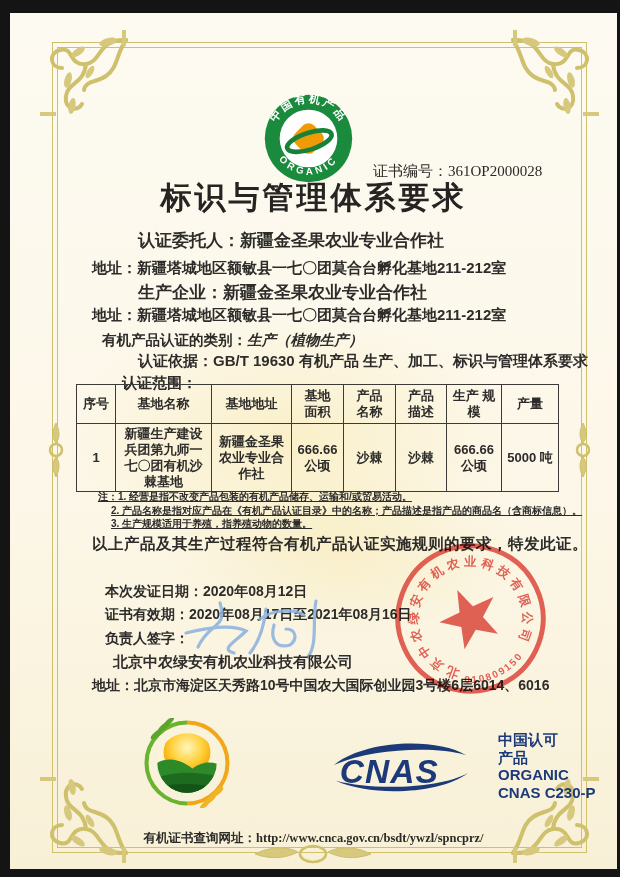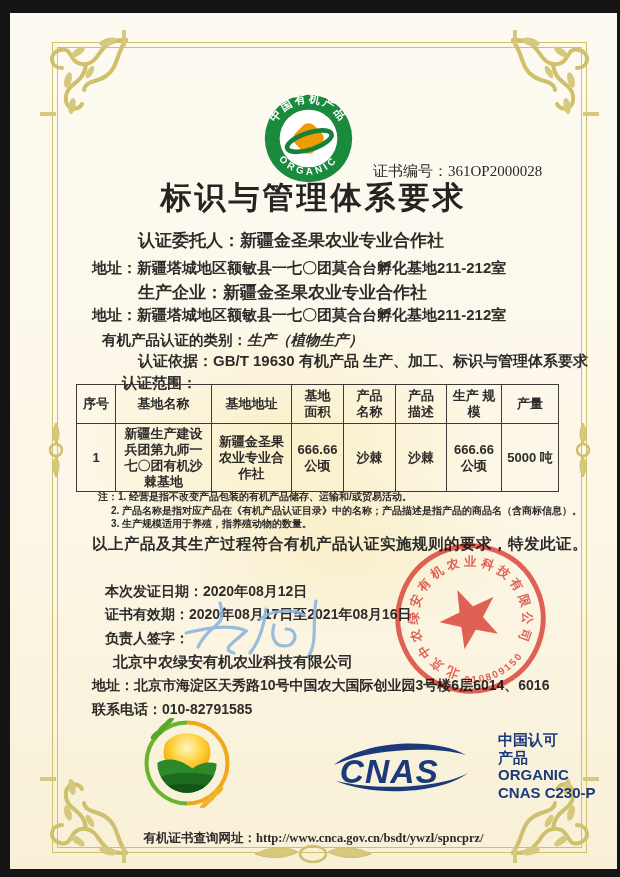--- a/index.html
+++ b/index.html
@@ -31,21 +31,21 @@
   .row-producer{left:128px;top:268px;}
   .row-addr2{left:82px;top:293px;}
   .row-cat{left:92px;top:318px;font-size:14.5px;font-weight:bold;}
   .row-cat .ital{font-style:italic;}
   .row-basis{left:128px;top:339px;font-size:15px;font-weight:bold;}
   .row-scope{left:112px;top:361px;font-size:15px;font-weight:bold;}
   table.scope{position:absolute;left:66px;top:371px;width:482px;border-collapse:collapse;table-layout:fixed;}
   table.scope th,table.scope td{border:1.6px solid #3c3b38;color:#2d2c2a;text-align:center;vertical-align:middle;padding:2px 5px;}
   table.scope th{font-size:13px;font-weight:bold;line-height:1.25;height:34px;}
   table.scope td{font-size:13px;font-weight:bold;line-height:1.22;height:60px;}
-  .notes{left:88px;top:477px;font-size:10px;font-weight:bold;line-height:13.5px;color:#2d2c2a;white-space:nowrap;}
+  .notes{left:88px;top:477px;font-size:10px;font-weight:bold;line-height:13.5px;color:#2d2c2a;white-space:nowrap;text-decoration:underline;}
   .notes .ind{padding-left:13px;}
   .statement{left:82px;top:521px;font-family:"Liberation Serif",serif;font-size:15.5px;font-weight:bold;letter-spacing:.5px;}
   .d1{left:95px;top:547px;}
   .d2{left:95px;top:570px;}
   .d3{left:95px;top:593px;}
   .signer{left:95px;top:617px;}
   .issuer-name{left:103px;top:640px;font-size:15px;font-weight:bold;}
   .issuer-addr{left:82px;top:664px;font-size:14px;font-weight:bold;}
   .issuer-tel{left:82px;top:688px;font-size:14px;font-weight:bold;}
   .sig-svg{left:158px;top:574px;width:178px;height:88px;}
@@ -259,23 +259,20 @@
       <path d="M92,32 C106,22 126,22 136,28"></path>
       <path d="M106,38 C102,52 108,62 122,58 C130,52 128,42 118,42"></path>
       <path d="M148,14 C144,36 150,56 140,70"></path>
     </g>
   </svg>
 
   <div class="abs ink issuer-name">北京中农绿安有机农业科技有限公司</div>
   <div class="abs ink issuer-addr">
     <span>地址：</span><span>北京市海淀区天秀路10号中国农大国际创业园3号楼6层6014、6016</span>
   </div>
-  <div class="abs ink issuer-tel">
-    <span>联系电话：</span><span>010-82791585</span>
-  </div>
 
   <svg class="abs seal" viewBox="-100 -100 200 200">
     <circle cx="0" cy="0" r="88" fill="none" stroke="#e04a43" stroke-width="6"></circle>
     <polygon fill="#e04a43" points="0,-38 8.93,-12.3 36.14,-11.74 14.46,4.7 22.34,30.74 0,15.2 -22.34,30.74 -14.46,4.7 -36.14,-11.74 -8.93,-12.3"></polygon>
     <defs>
       <path id="sealTop" d="M -21.9,60.1 A 64 64 0 1 1 21.9,60.1"></path>
       <path id="sealBot" d="M -40,67 A 78 78 0 0 0 40,67"></path>
     </defs>
     <text font-size="15" font-weight="bold" fill="#e04a43" letter-spacing="5" text-anchor="middle">
       <textPath href="#sealTop" startOffset="50%">北京中农绿安有机农业科技有限公司</textPath>

